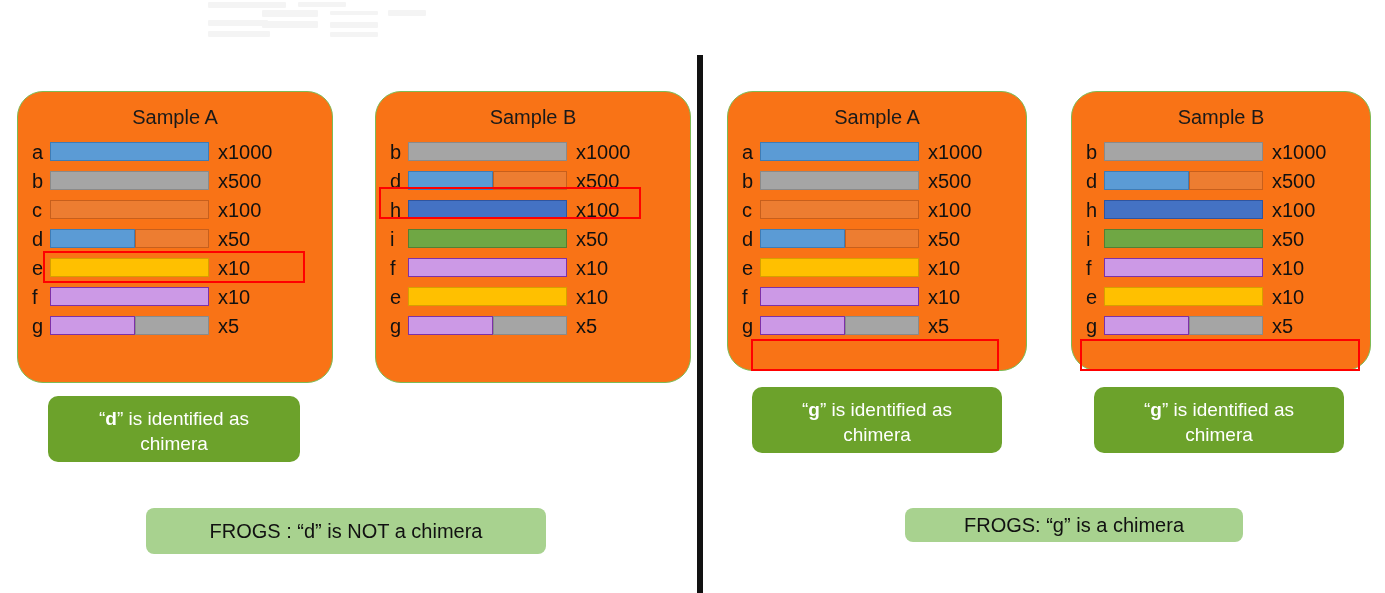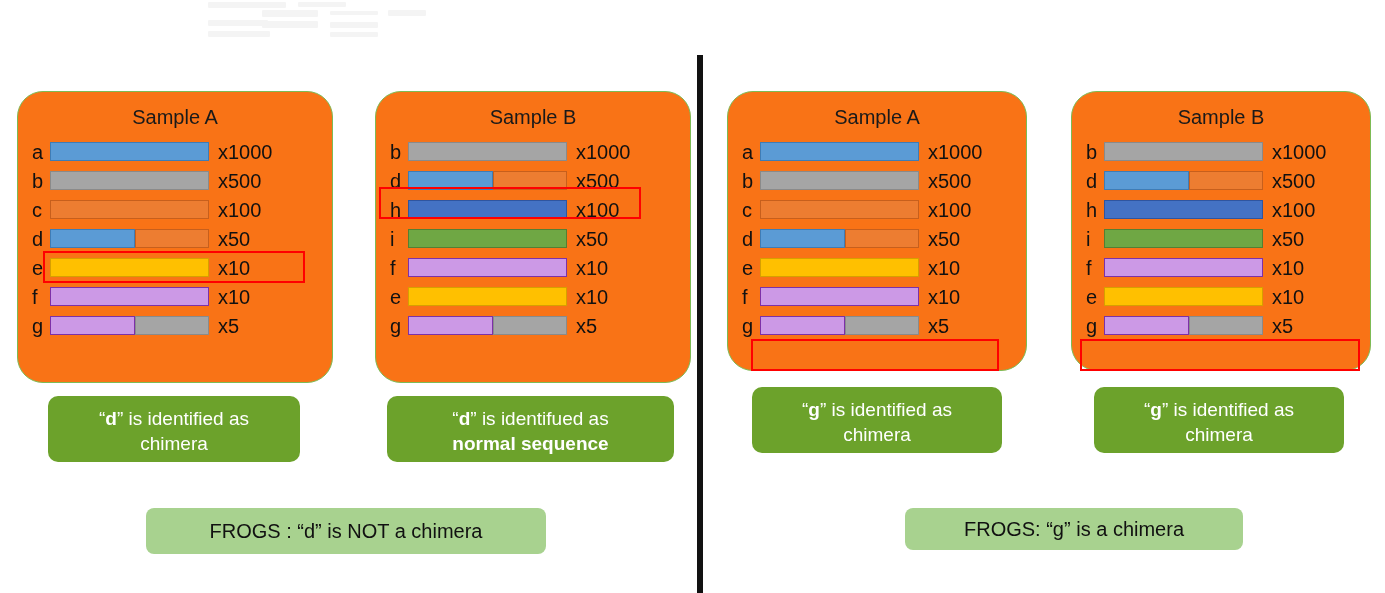--- a/index.html
+++ b/index.html
@@ -217,23 +217,20 @@
           </span>
           <span class="count">x5</span>
         </div>
       </div>
   </div>
   <div class="redbox" style="left:379px;top:187px;width:262px;height:32px;"></div>
 
   <div class="concl" style="left:48px;top:396px;width:252px;height:66px;">
     <span>“<b>d</b>” is identified as<br><span>chimera</span></span>
   </div>
-  <div class="concl" style="left:387px;top:396px;width:287px;height:66px;">
-    <span>“<b>d</b>” is identifued as<br><b>normal sequence</b></span>
-  </div>
 
   <div class="frogs" style="left:146px;top:508px;width:400px;height:46px;">
     <span>FROGS : “d” is NOT a chimera</span>
   </div>
 
   <div class="panel" style="left:727px;top:91px;width:300px;height:280px;">
     <div class="panel-title">Sample A</div>
     <div class="rows">
         <div class="row">
           <span class="lbl">a</span>
@@ -348,17 +345,17 @@
   </div>
   <div class="redbox" style="left:1080px;top:339px;width:280px;height:32px;"></div>
 
   <div class="concl" style="left:752px;top:387px;width:250px;height:66px;">
     <span>“<b>g</b>” is identified as<br><span>chimera</span></span>
   </div>
   <div class="concl" style="left:1094px;top:387px;width:250px;height:66px;">
     <span>“<b>g</b>” is identified as<br><span>chimera</span></span>
   </div>
 
-  <div class="frogs" style="left:905px;top:508px;width:338px;height:42px;">
+  <div class="frogs" style="left:905px;top:508px;width:338px;height:34px;">
     <span>FROGS: “g” is a chimera</span>
   </div>
 
 </div>
 
 </body></html>

